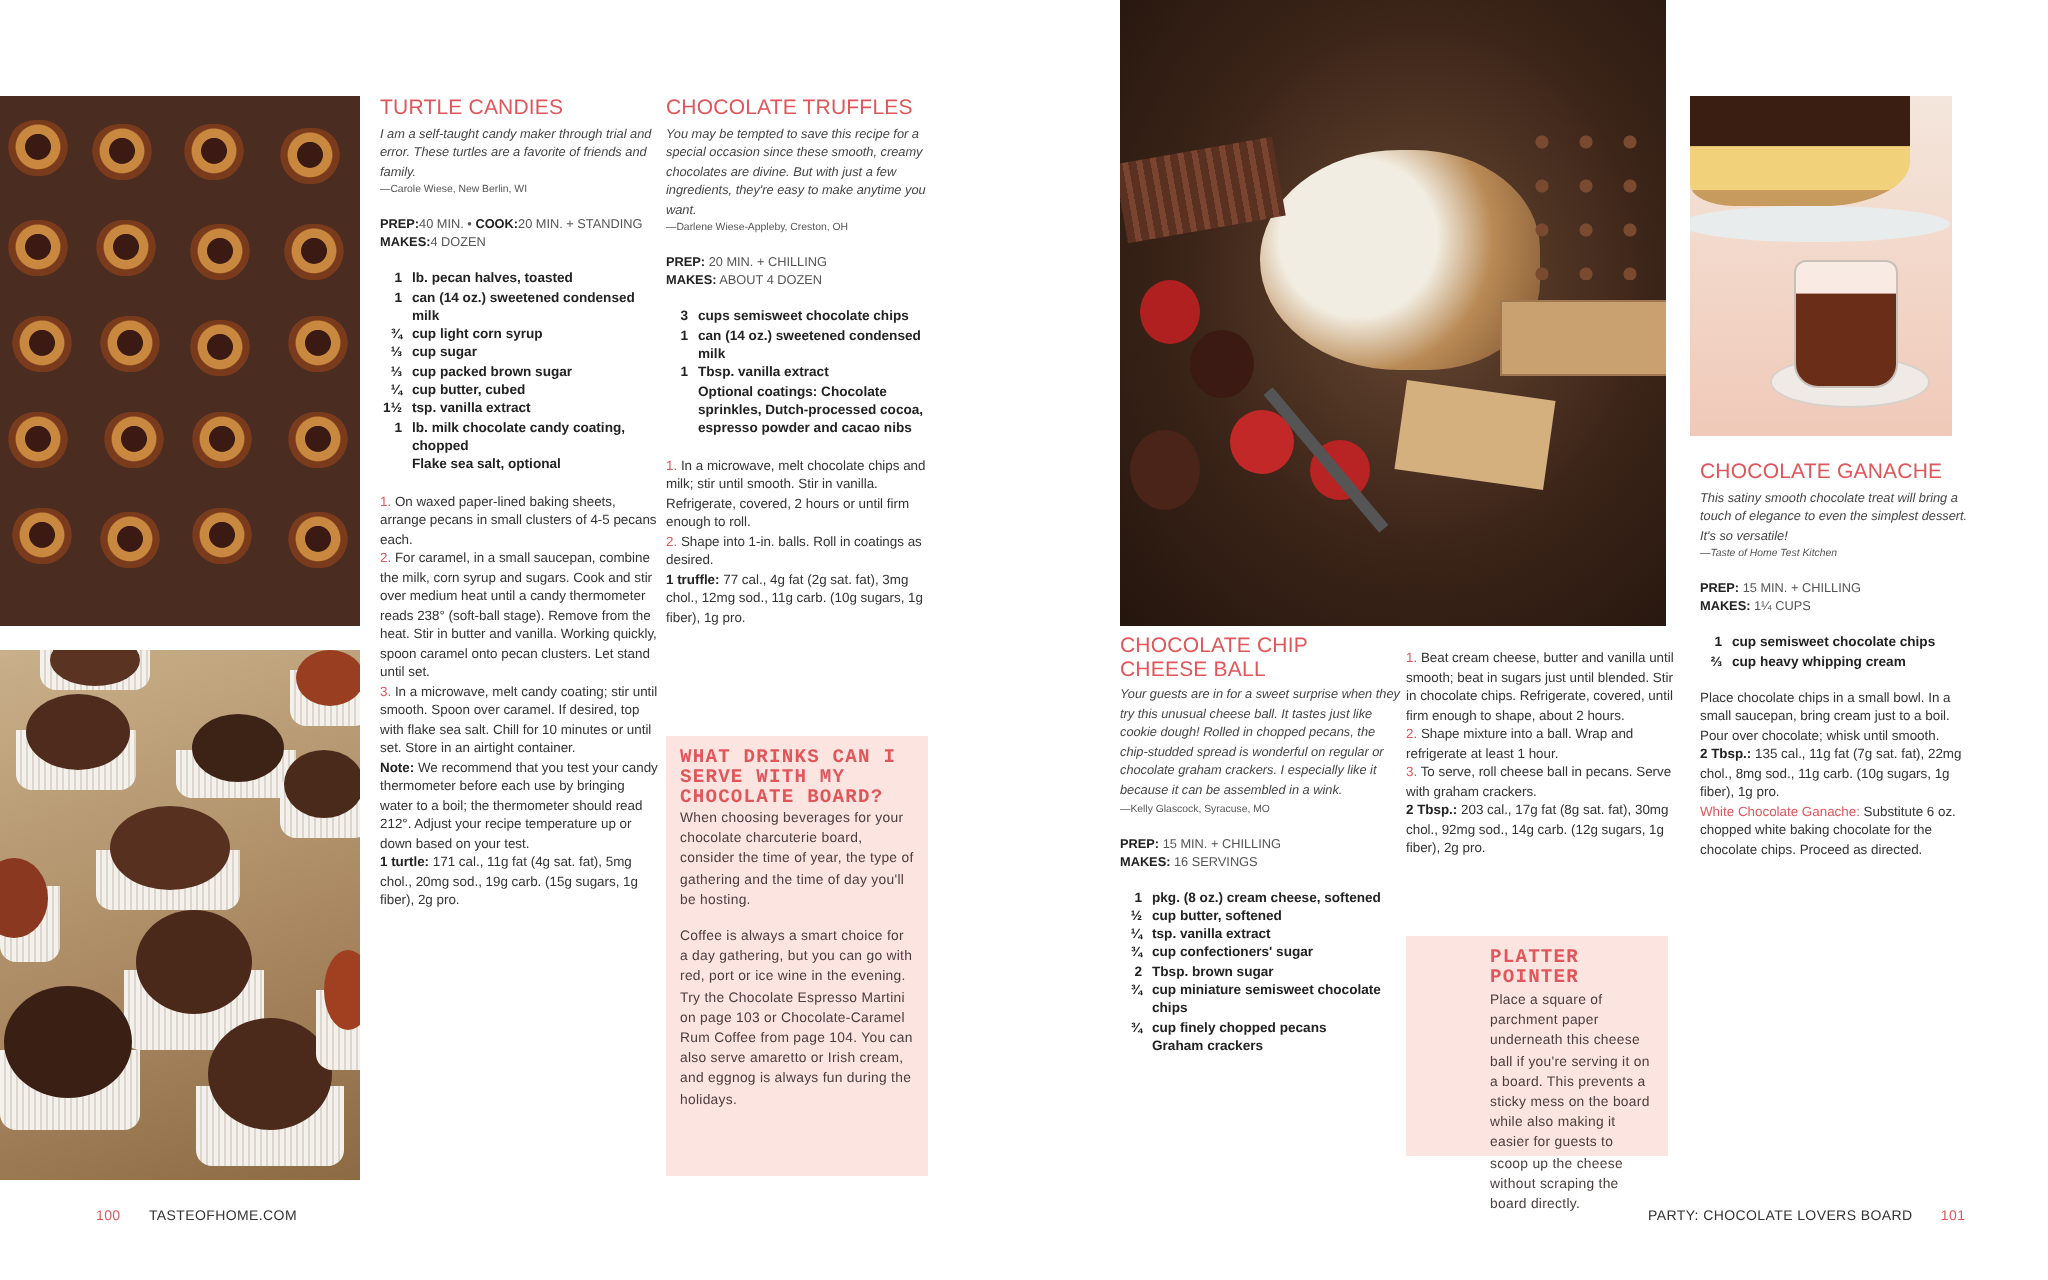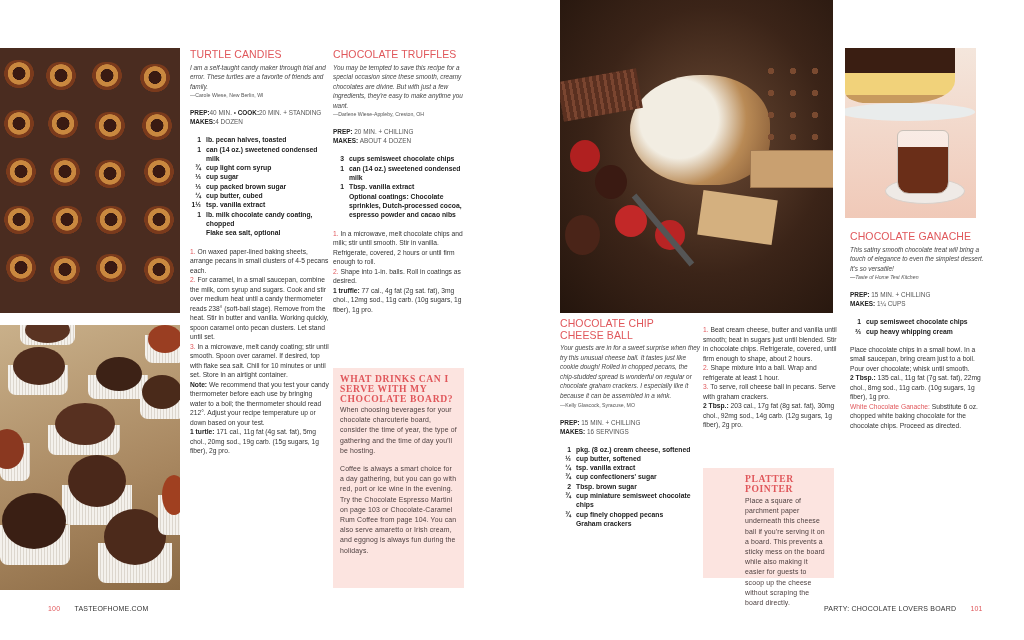--- a/index.html
+++ b/index.html
@@ -16,21 +16,21 @@
   .meta b { color: #222; }
   .ingredients { margin-top: 9px; list-style: none; }
   .ingredients li { display: flex; font-weight: bold; font-size: 6.8px; line-height: 9.3px; color: #222; }
   .ingredients .qty { width: 16px; flex: none; text-align: right; padding-right: 5px; }
   .ingredients .txt { flex: 1; }
   .steps { margin-top: 9px; font-size: 6.7px; line-height: 9.5px; color: #333; }
   .steps .num { color: #e0575b; }
   .steps b { color: #222; }
 
   .sidebar-box { position: absolute; background: #fce4e0; padding: 6px 7px; font-family: "DejaVu Sans Mono", monospace; }
-  .sidebar-box .box-title { color: #e0575b; font-family: Liberation Serif, serif; font-weight: bold; font-size: 9.6px; line-height: 10px; letter-spacing: 0.6px; text-transform: uppercase; }
+  .sidebar-box .box-title { color: #e0575b; font-family: Liberation Mono, monospace; font-weight: bold; font-size: 9.6px; line-height: 10px; letter-spacing: 0.6px; text-transform: uppercase; }
   .sidebar-box p { font-family: "Liberation Sans", sans-serif; font-size: 6.9px; line-height: 10.2px; color: #4a3d3d; letter-spacing: 0.15px; }
 
   .footer { position: absolute; top: 605px; font-size: 7px; color: #333; letter-spacing: 0.2px; }
   .footer .pg { color: #e0575b; }
 
   
   .turtles { background: #4a2c20; }
   .turtle { position: absolute; width: 30px; height: 28px; border-radius: 45%; background: radial-gradient(circle at 50% 48%, #3a1a12 0 30%, #c9883f 32% 52%, #7a3a1c 55% 70%, transparent 72%); }
   .truffles { background: linear-gradient(160deg, #c9b08a 0%, #a88760 60%, #8b6a44 100%); }
   .truffle { position: absolute; border-radius: 50%; }

